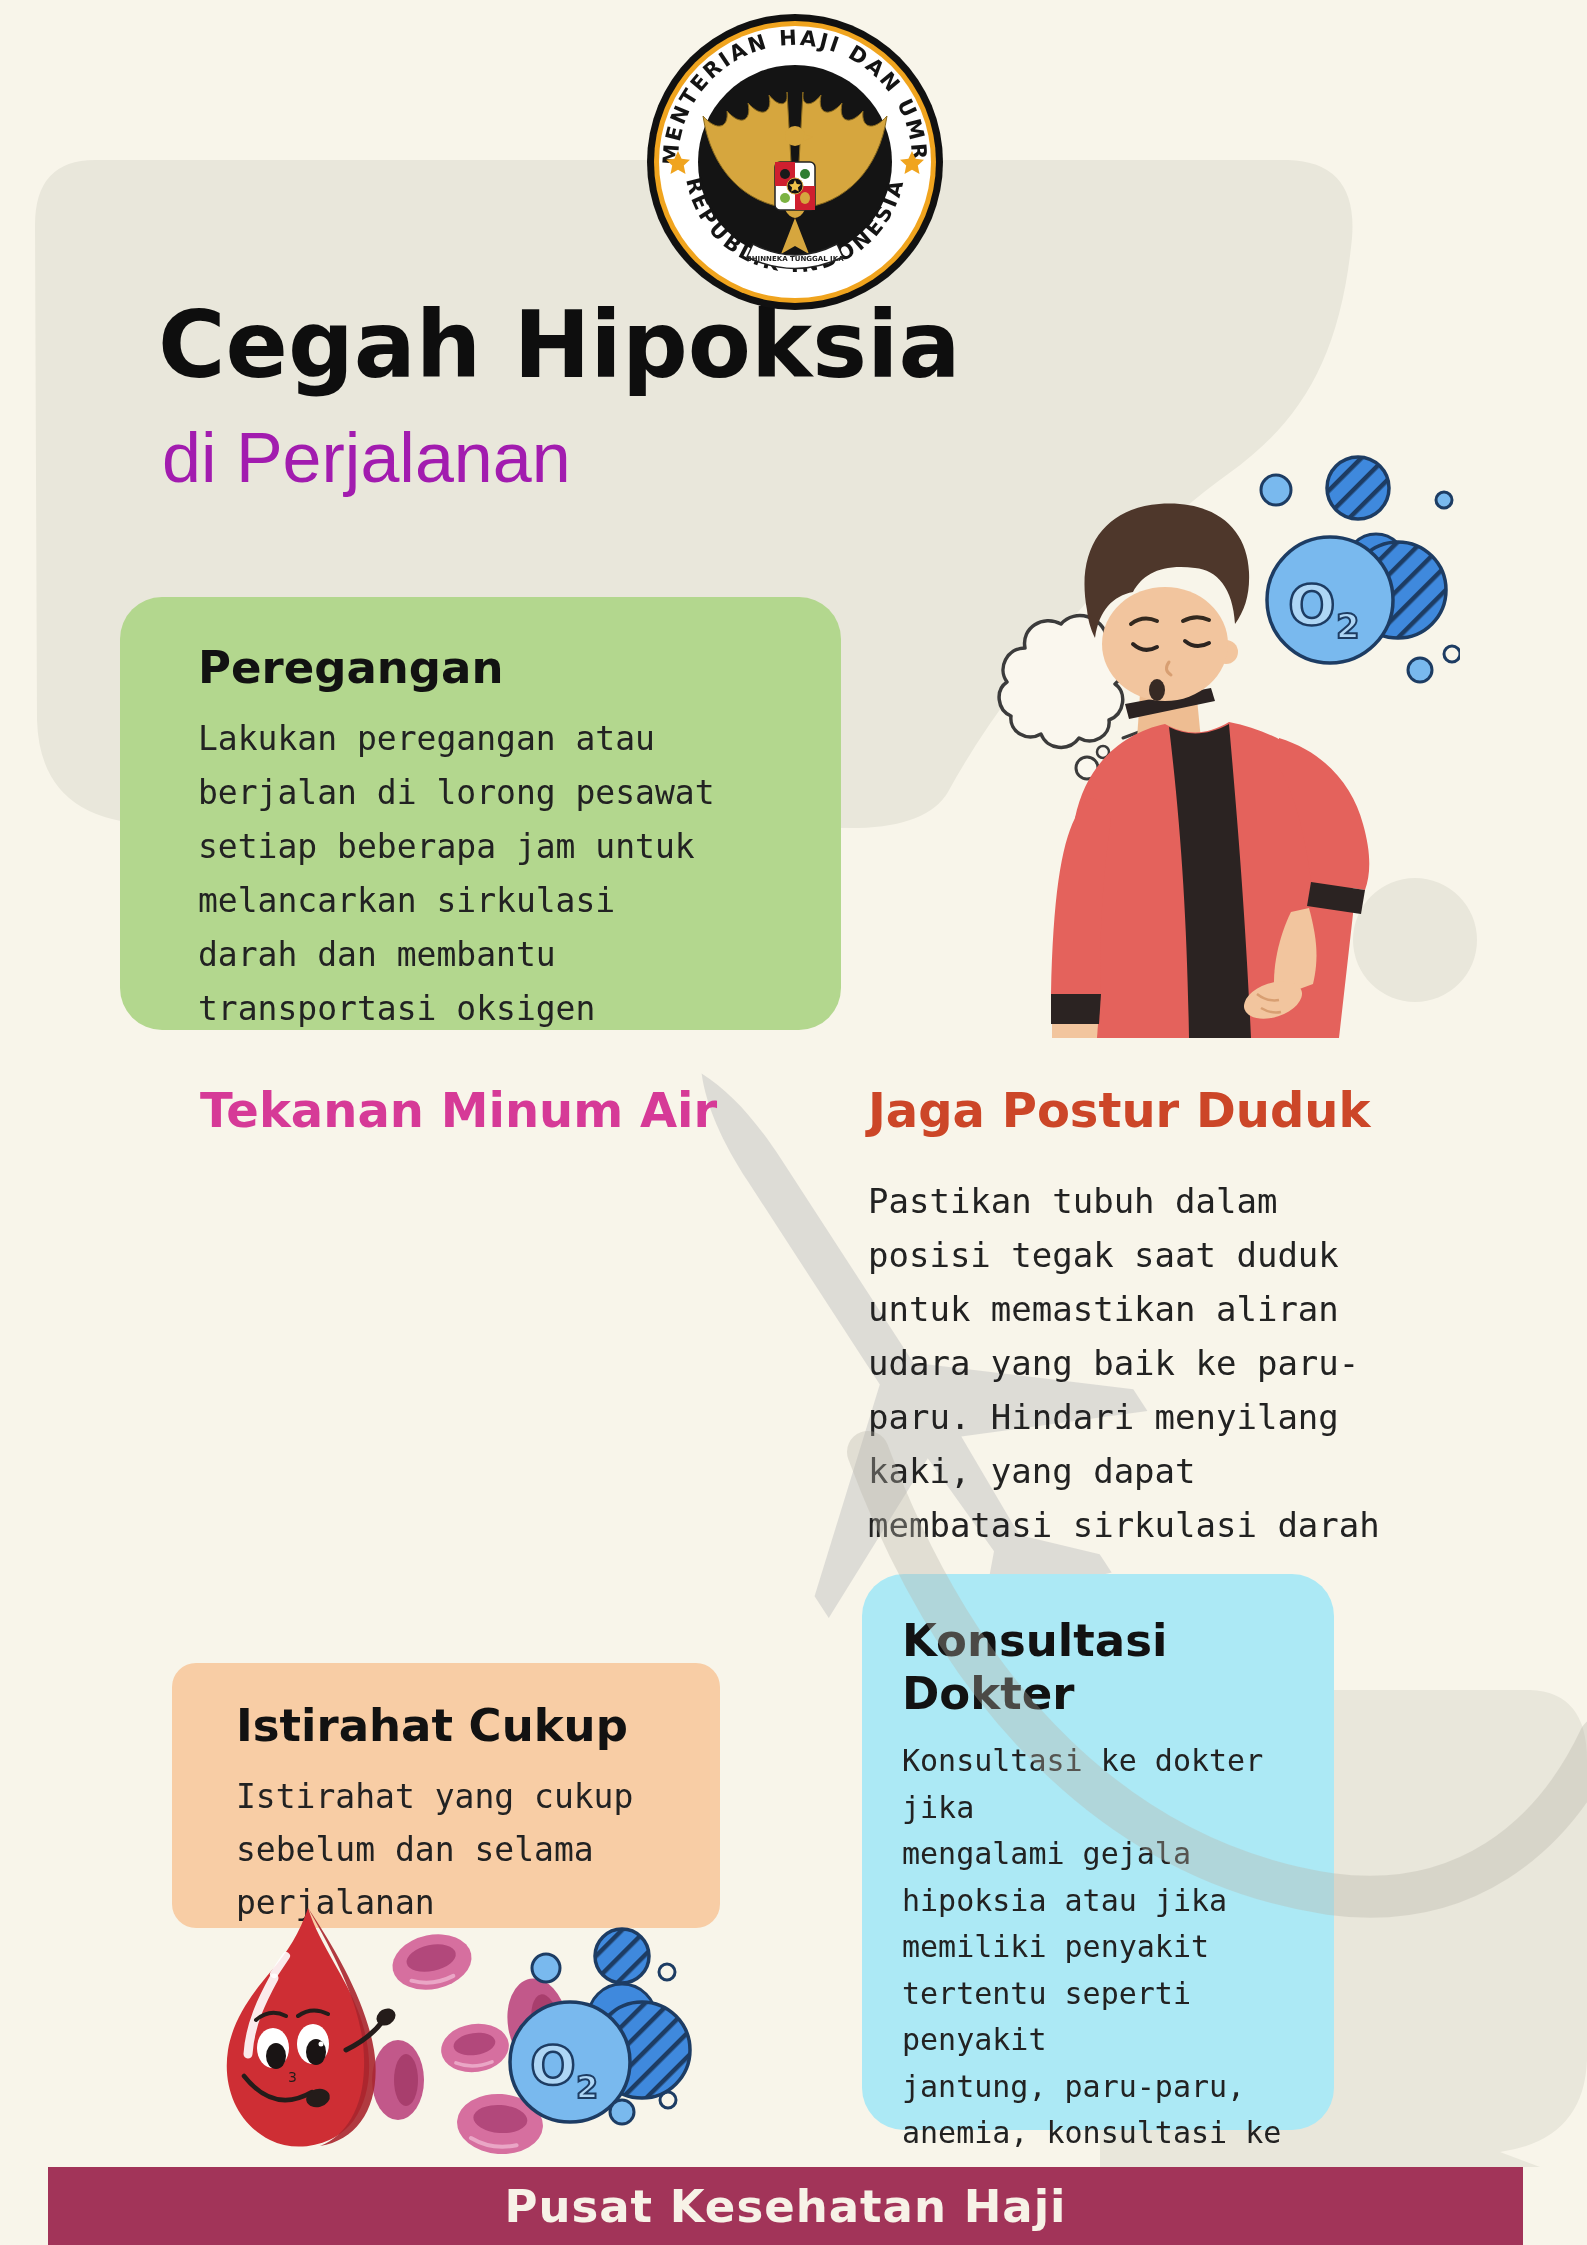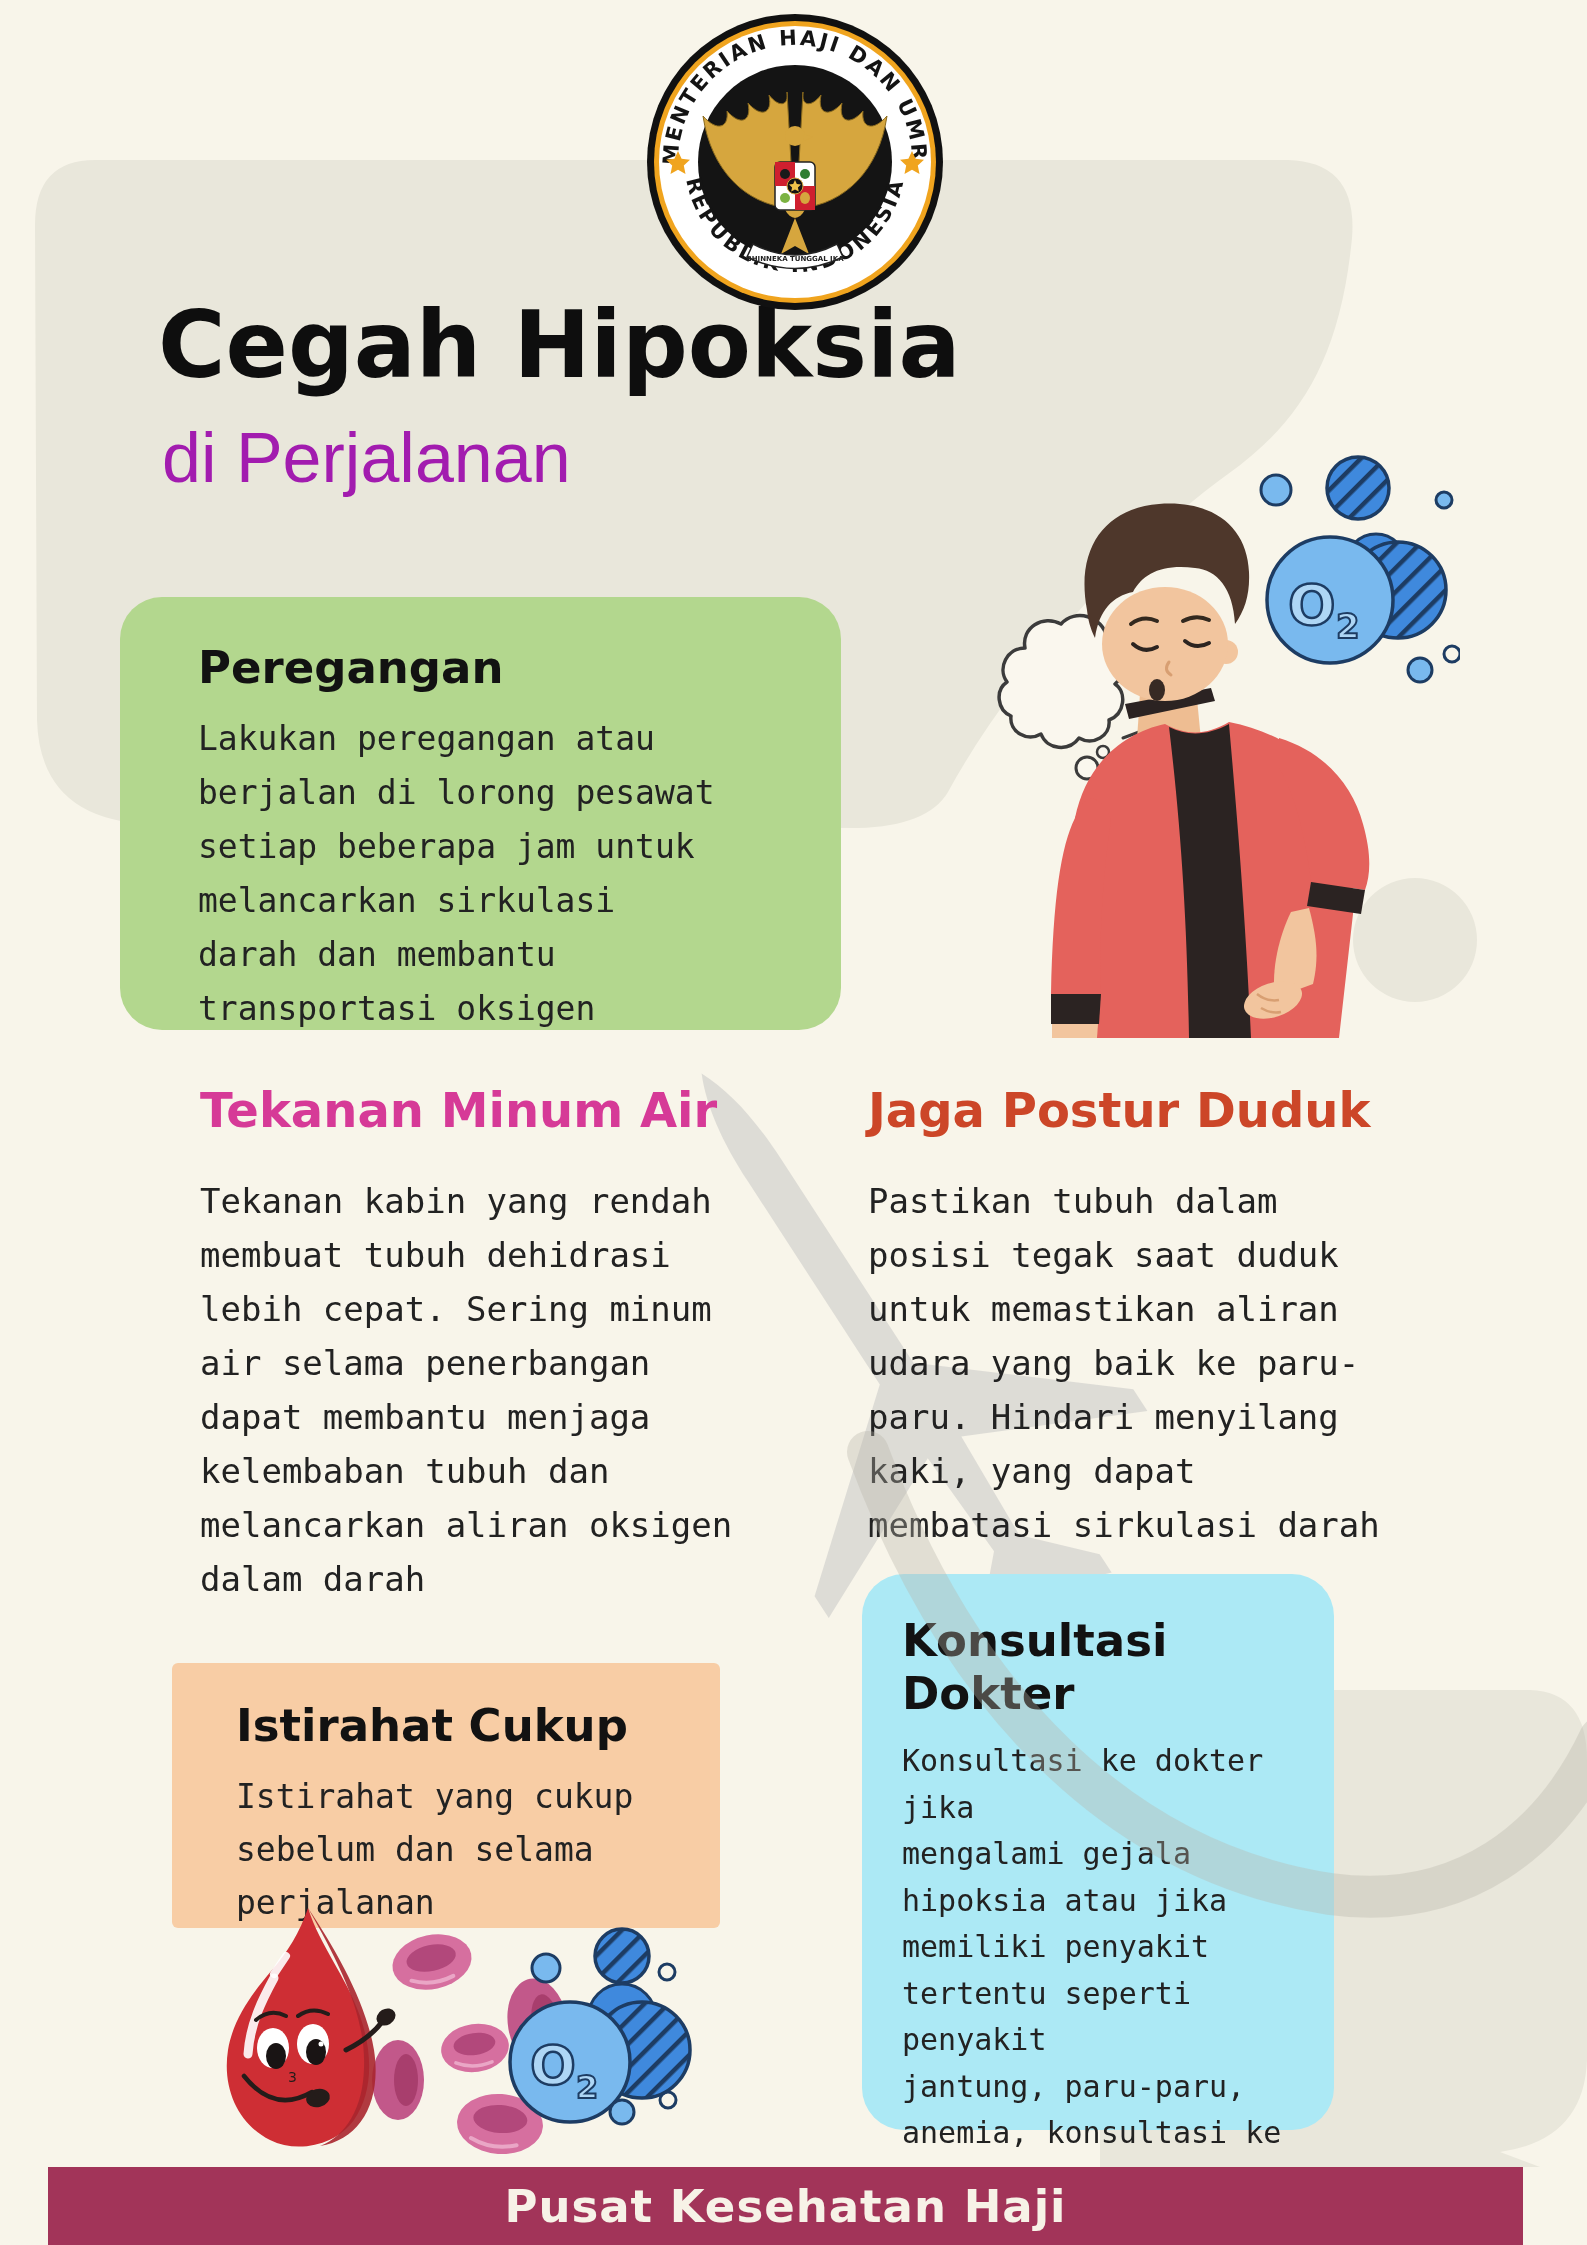--- a/index.html
+++ b/index.html
@@ -22,21 +22,21 @@
     text-align:center;
   }
   .title-sub{
     left:162px;top:418px;z-index:2;
     font-size:70px;font-weight:400;color:#a21caf;
     font-family:Liberation Sans, sans-serif;
   }
   
   .card{z-index:2;border-radius:42px;box-sizing:border-box;}
   .card-green{left:120px;top:597px;width:721px;height:433px;background:#b3d78e;padding:44px 40px 0 78px;}
-  .card-orange{left:172px;top:1663px;width:548px;height:265px;background:#f8cda5;padding:36px 30px 0 64px;border-radius:6px;}
+  .card-orange{left:172px;top:1663px;width:548px;height:265px;background:#f8cda5;padding:36px 30px 0 64px;border-radius:24px;}
   .card-blue{left:862px;top:1574px;width:472px;height:556px;background:#ace9f5;padding:40px 30px 0 40px;}
   .card h2{margin:0 0 18px 0;font-size:45px;font-weight:800;color:#121212;position:relative;z-index:3;}
   .card .body{
     font-family:"DejaVu Sans Mono",monospace;font-size:33px;line-height:54px;
     white-space:pre-line;color:#222;position:relative;z-index:3;
   }
   .card-blue .body{font-size:30px;line-height:46.5px;}
   .card-orange .body{font-size:33px;line-height:53px;}
   
   .section{z-index:2;}
@@ -188,28 +188,20 @@
   <circle cx="150" cy="142" r="48" fill="url(#diagstripe)" stroke="#1d3c63" stroke-width="3.5"></circle>
   <circle cx="82" cy="152" r="63" fill="#79b9ee" stroke="#1d3c63" stroke-width="3.5"></circle>
   <text x="40" y="176" font-size="56" font-weight="bold" fill="#aed6f5" stroke="#1d3c63" stroke-width="2.5">O</text>
   <text x="88" y="190" font-size="34" font-weight="bold" fill="#aed6f5" stroke="#1d3c63" stroke-width="2">2</text>
   <circle cx="172" cy="222" r="12" fill="#79b9ee" stroke="#1d3c63" stroke-width="3"></circle>
   <circle cx="204" cy="206" r="8" fill="none" stroke="#1d3c63" stroke-width="3"></circle>
 </svg>
 
 <div class="abs section sec-left">
   <h2 class="sec-head pink">Tekanan Minum Air</h2>
-  <div class="sec-body">Tekanan kabin yang rendah
-membuat tubuh dehidrasi
-lebih cepat.  Sering minum
-air selama penerbangan
-dapat membantu menjaga
-kelembaban tubuh dan
-melancarkan aliran oksigen
-dalam darah</div>
 </div>
 
 <div class="abs section sec-right">
   <h2 class="sec-head red">Jaga Postur Duduk</h2>
   <div class="sec-body">Pastikan tubuh dalam
 posisi tegak saat duduk
 untuk memastikan aliran
 udara yang baik ke paru-
 paru. Hindari menyilang
 kaki, yang dapat

